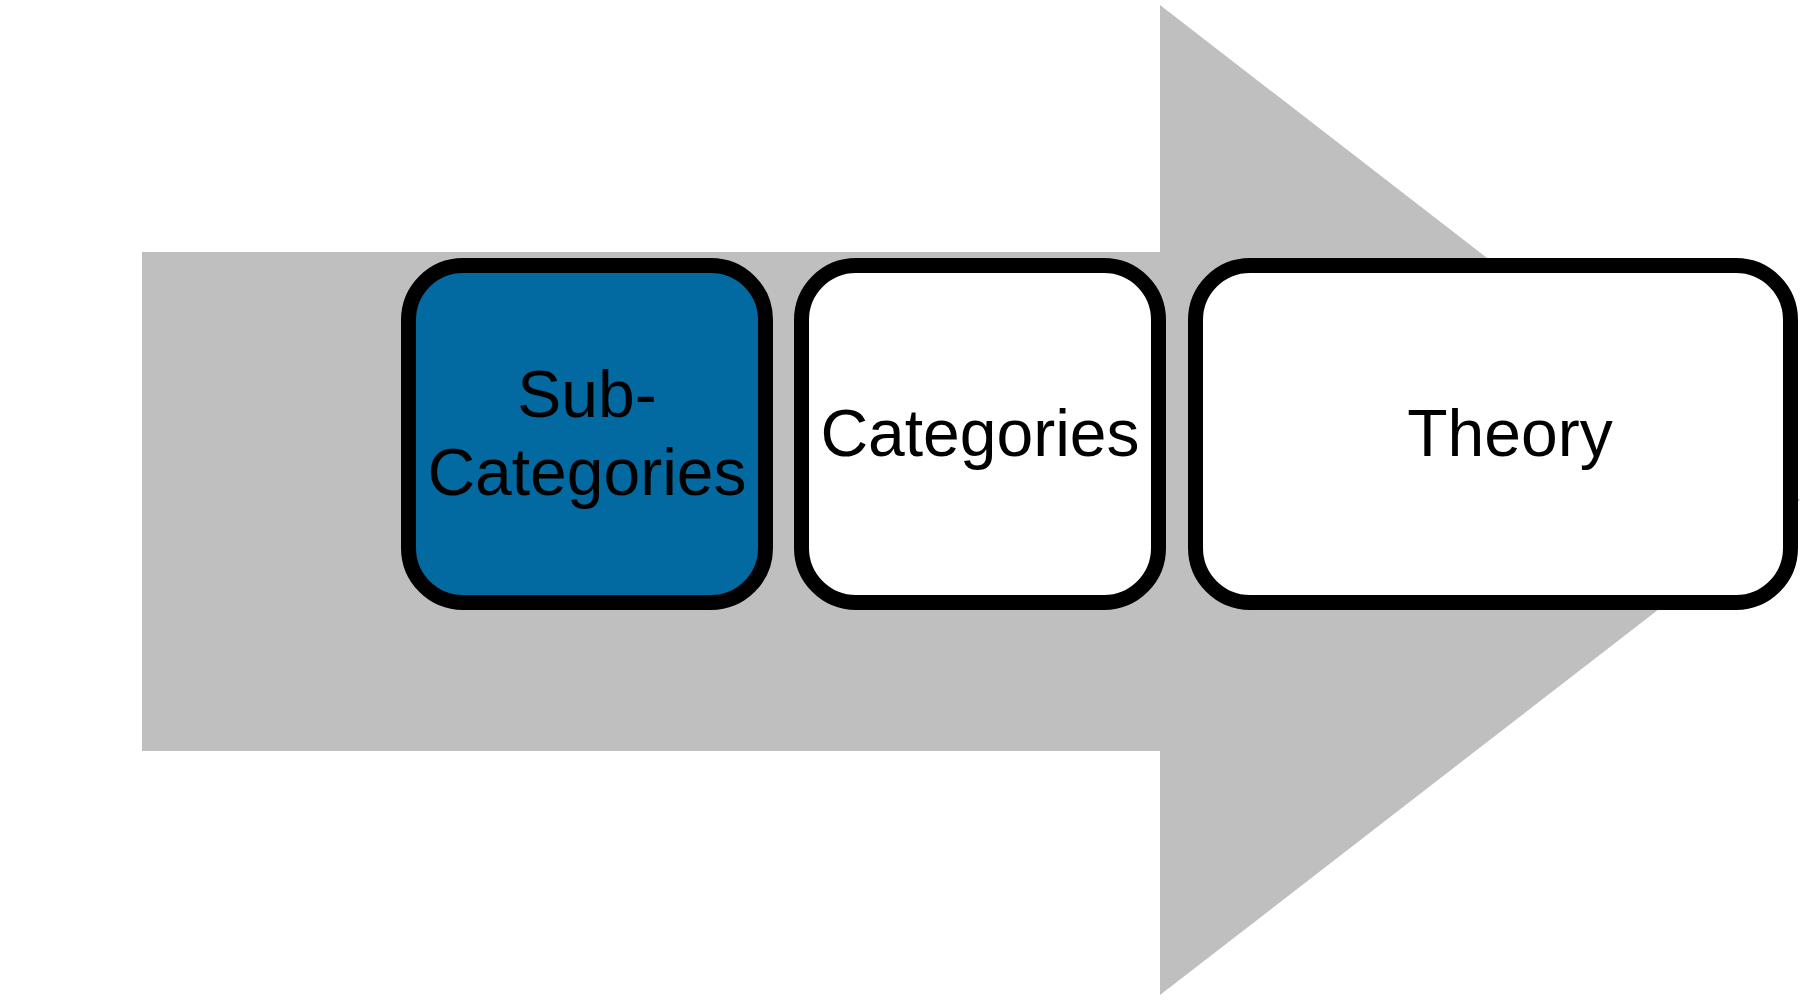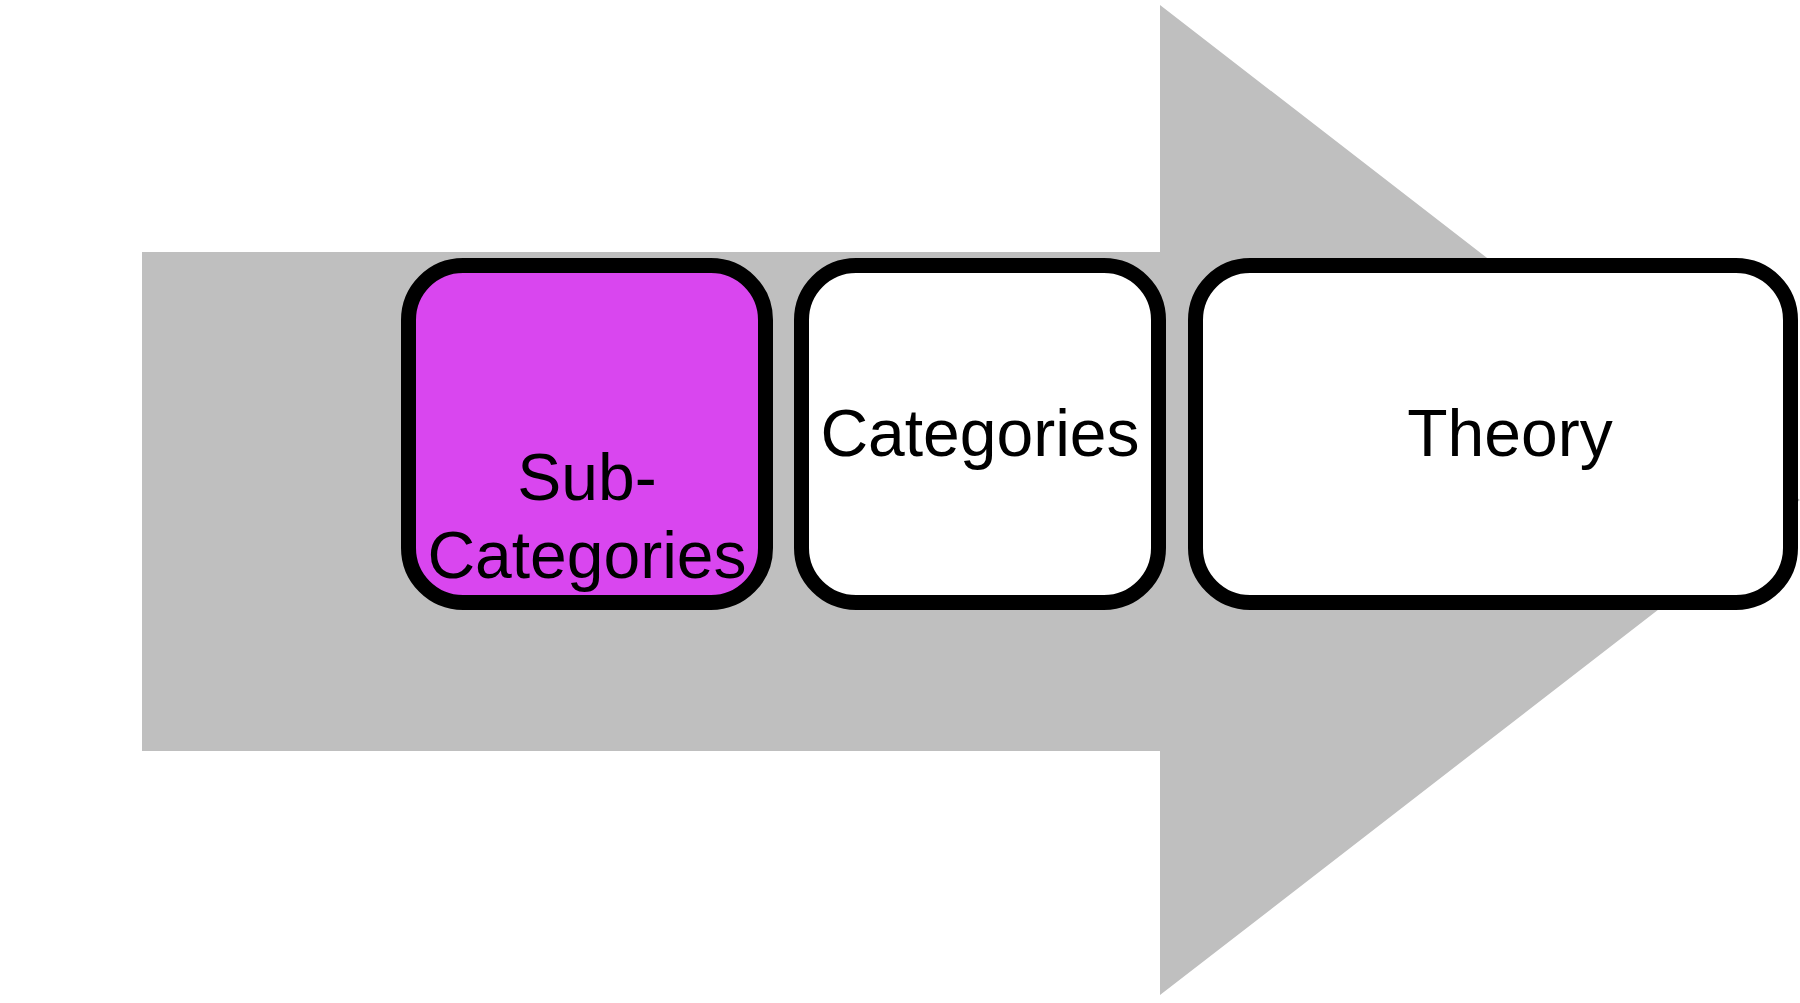--- a/index.html
+++ b/index.html
@@ -63,21 +63,21 @@
 
 <div id="canvas" style="background: rgb(255, 255, 255);">
 
   <svg id="arrow-layer" viewBox="0 0 1800 1003" preserveAspectRatio="none" aria-hidden="true">
     <polygon points="142,252 1160,252 1160,5 1800,500 1160,995 1160,751 142,751" fill="#bfbfbf"></polygon>
   </svg>
 
   <div id="boxes-layer">
 
 
-    <div class="stage-box" id="box-1" style="background: #d946ef; border-color: rgb(0, 0, 0); align-items: flex-end;">
+    <div class="stage-box" id="box-1" style="background: #0369a1; border-color: rgb(0, 0, 0);">
       <span class="stage-label" style="color: rgb(0, 0, 0);">Sub-
 Categories</span>
     </div>
 
     <div class="stage-box" id="box-2" style="background: rgb(255, 255, 255); border-color: rgb(0, 0, 0);">
       <span class="stage-label" style="color: rgb(0, 0, 0);">Categories</span>
     </div>
 
     <div class="stage-box" id="box-3" style="background: rgb(255, 255, 255); border-color: rgb(0, 0, 0); padding-left: 34px;">
       <span class="stage-label" style="color: rgb(0, 0, 0);">Theory</span>

